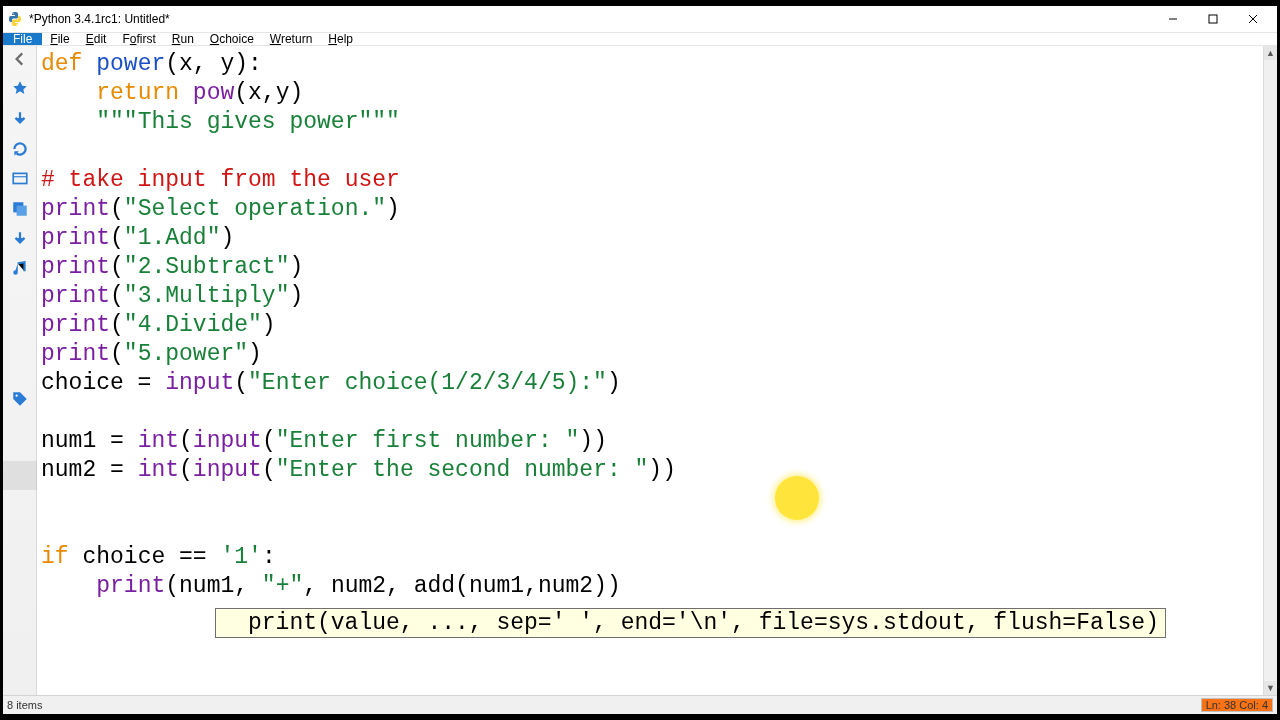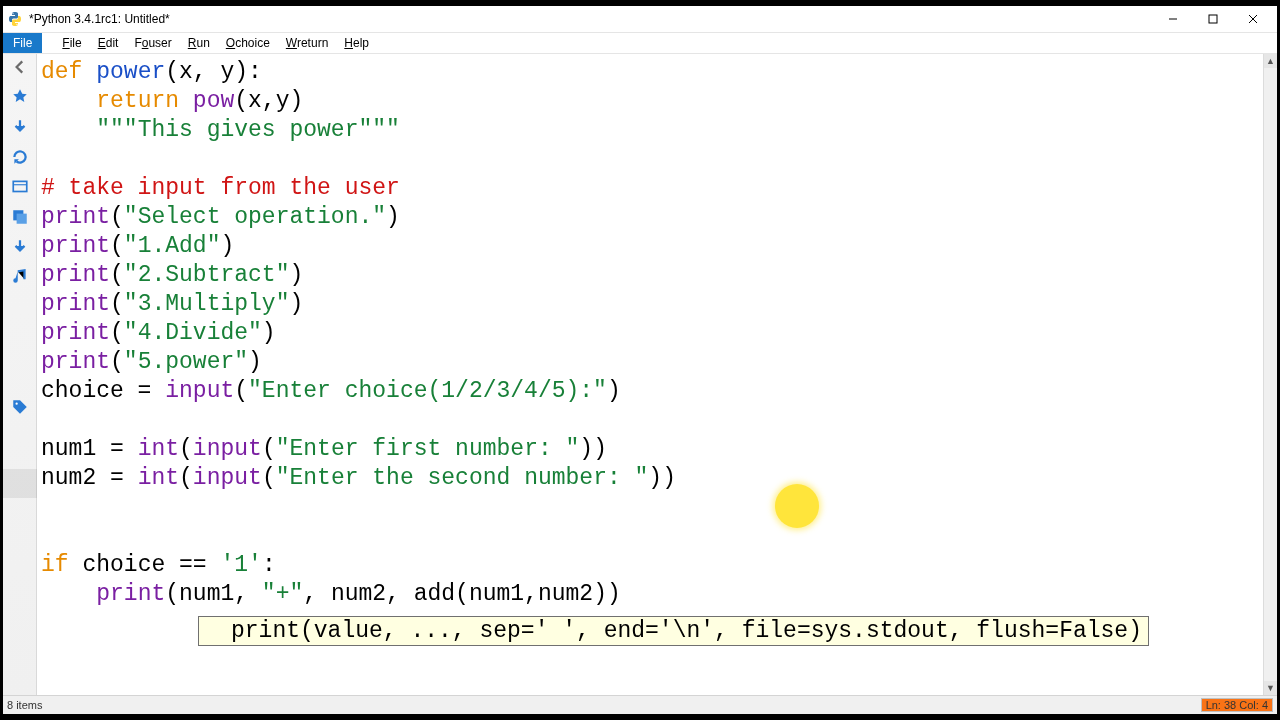--- a/index.html
+++ b/index.html
@@ -3,21 +3,21 @@
 <meta charset="utf-8">
 <style>
   * { margin: 0; padding: 0; box-sizing: border-box; }
   html, body { width: 1280px; height: 720px; overflow: hidden; font-family: "Segoe UI", Tahoma, sans-serif; background: #000; }
   .frame { position: absolute; top: 5px; left: 2px; right: 2px; bottom: 5px; background: #fff; display: flex; flex-direction: column; border: 1px solid #000; }
   .titlebar { height: 26px; background: #fff; display: flex; align-items: center; padding: 0 4px; font-size: 12px; color: #000; }
   .titlebar .icon { width: 16px; height: 16px; margin-right: 6px; display: inline-flex; align-items: center; justify-content: center; }
   .titlebar .title { flex: 1; }
   .titlebar .winbtn { width: 40px; height: 22px; display: flex; align-items: center; justify-content: center; color: #333; }
   .winbtn svg { width: 10px; height: 10px; }
-  .filemenu-strip { height: 22px; display: flex; align-items: stretch; border-top: 1px solid #e5e5e5; border-bottom: 1px solid #e5e5e5; gap: 12px; }
+  .filemenu-strip { height: 14px; display: flex; align-items: stretch; border-top: 1px solid #e5e5e5; border-bottom: 1px solid #e5e5e5; }
   .filebtn { background: #1979ca; color: #fff; font-size: 12px; padding: 0 10px; display: flex; align-items: center; }
   .menubar { display: flex; align-items: center; background: #fff; }
   .menubar .mi { font-size: 12px; padding: 2px 8px; color: #000; }
   .menubar .mi .ul { text-decoration: underline; }
   .body { flex: 1; display: flex; overflow: hidden; position: relative; }
   .left-gutter { width: 34px; background: linear-gradient(#f5f5f5,#f0f0f0); border-right: 1px solid #d9d9d9; display: flex; flex-direction: column; align-items: center; padding-top: 4px; gap: 12px; }
   .gutter-ico { width: 18px; height: 18px; display:flex; align-items:center; justify-content:center; }
   .editor-wrap { flex: 1; position: relative; background: #fff; }
   .editor { position: absolute; inset: 0 14px 0 0; padding: 4px 0 0 4px; font-family: "Courier New", monospace; font-size: 23px; line-height: 29px; white-space: pre; color: #000; }
   .editor .kw { color: #e68a00; }      
@@ -67,21 +67,21 @@
           <line x1="9" y1="1" x2="1" y2="9" stroke="#000"></line>
         </svg>
       </div>
   </div>
 
   <div class="filemenu-strip">
     <div class="filebtn">File</div>
     <div class="menubar">
       <div class="mi"><span class="ul">F</span><span>ile</span></div>
       <div class="mi"><span class="ul">E</span><span>dit</span></div>
-      <div class="mi"><span>F</span><span class="ul">o</span><span>user</span></div>
+      <div class="mi"><span>F</span><span class="ul">o</span><span>first</span></div>
       <div class="mi"><span class="ul">R</span><span>un</span></div>
       <div class="mi"><span class="ul">O</span><span>choice</span></div>
       <div class="mi"><span class="ul">W</span><span>return</span></div>
       <div class="mi"><span class="ul">H</span><span>elp</span></div>
     </div>
   </div>
 
   <div class="body">
     <div class="left-gutter">
       <div class="gutter-ico">
@@ -152,21 +152,21 @@
 <span>choice = </span><span class="bi">input</span><span>(</span><span class="str">"Enter choice(1/2/3/4/5):"</span><span>)</span>
 
 <span>num1 = </span><span class="bi">int</span><span>(</span><span class="bi">input</span><span>(</span><span class="str">"Enter first number: "</span><span>))</span>
 <span>num2 = </span><span class="bi">int</span><span>(</span><span class="bi">input</span><span>(</span><span class="str">"Enter the second number: "</span><span>))</span>
 
 
 <span class="kw">if </span><span>choice == </span><span class="str">'1'</span><span>:</span>
 <span>    </span><span class="bi">print</span><span>(num1, </span><span class="str">"+"</span><span>, num2, add(num1,num2))</span></div>
 
       <div class="highlight" id="hl" style="left: 738px; top: 430px;"></div>
-      <div class="tooltip" id="tt" style="left: 161px; top: 562px; padding-left: 32px;">print(value, ..., sep=' ', end='\n', file=sys.stdout, flush=False)</div>
+      <div class="tooltip" id="tt" style="left: 178px; top: 562px; padding-left: 32px;">print(value, ..., sep=' ', end='\n', file=sys.stdout, flush=False)</div>
 
       <div class="scrollbar">
         <div class="up">▲</div>
         <div class="track"></div>
         <div class="down">▼</div>
       </div>
     </div>
   </div>
 
   <div class="statusbar">

